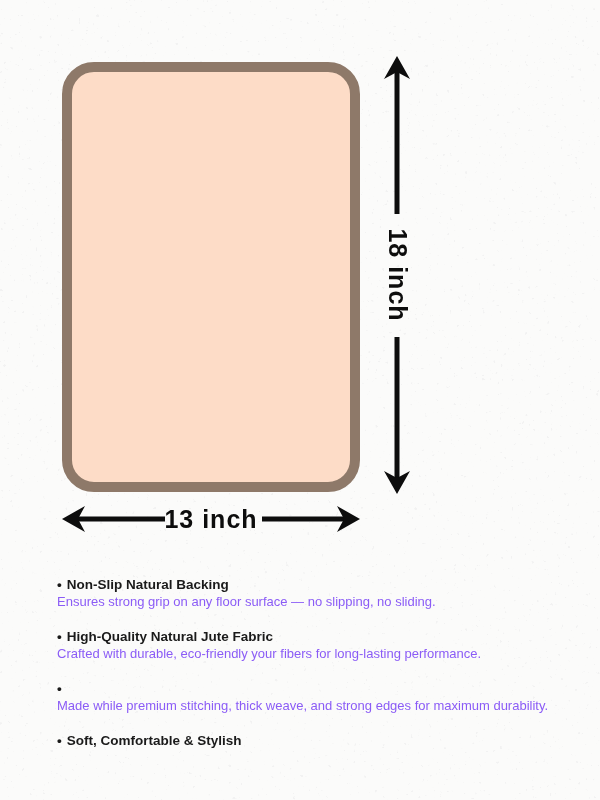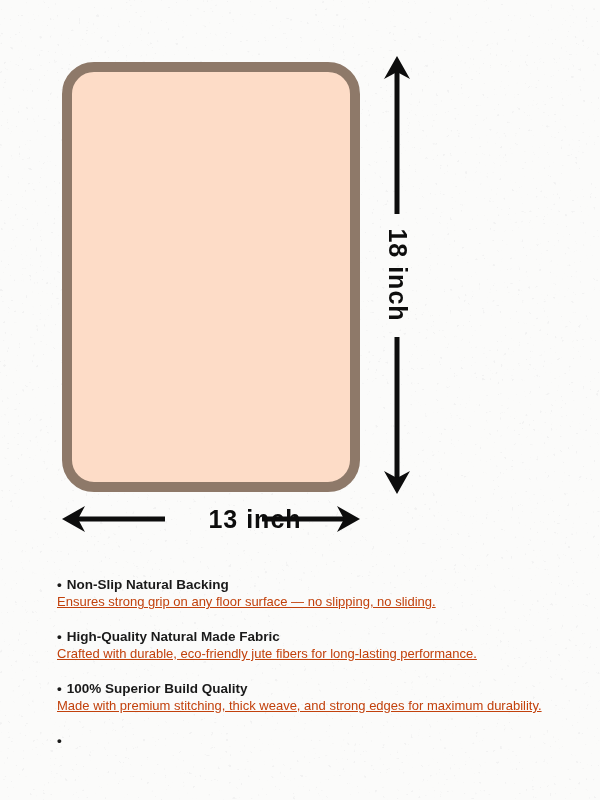--- a/index.html
+++ b/index.html
@@ -23,21 +23,21 @@
     letter-spacing:1px;white-space:nowrap;
   }
   .v-label{left:397px;top:275px;transform:translate(-50%,-50%);writing-mode:vertical-rl;}
   .h-label{left:211px;top:519px;transform:translate(-50%,-50%);}
   .features{position:absolute;left:57px;top:577px;width:543px;}
   .feature{margin-bottom:19px;}
   .f-title{
     font-size:13.5px;font-weight:700;color:#1a1a1a;line-height:16px;
     margin-bottom:1px;display:flex;align-items:baseline;gap:5px;white-space:nowrap;
   }
-  .f-desc{font-size:13px;color:#c2410c;line-height:16px;white-space:nowrap;text-decoration:underline;}
+  .f-desc{font-size:13px;color:#8b5cf6;line-height:16px;white-space:nowrap;}
   .bullet{font-weight:700;}
 </style>
 </head>
 <body>
 
 <svg class="bg-noise" width="600" height="800" aria-hidden="true">
   <defs>
     <filter id="speckle" x="0" y="0" width="100%" height="100%">
       <feTurbulence type="fractalNoise" baseFrequency="0.28" numOctaves="2" seed="8" stitchTiles="stitch" result="noise"></feTurbulence>
       <feColorMatrix in="noise" type="matrix" values="0 0 0 0 0.886  0 0 0 0 0.886  0 0 0 0 0.886  0 0 0 16 -11.6"></feColorMatrix>
@@ -58,49 +58,49 @@
     <polygon points="16,438 29,415 16,422 3,415" fill="currentColor"></polygon>
   </svg>
   <div class="dim-label v-label" style="color: rgb(13, 13, 13);">18 inch</div>
 
   <svg class="arrow h-arrow" viewBox="0 0 298 26" aria-hidden="true" style="color: rgb(13, 13, 13);">
     <polygon points="0,13 23,0 16,13 23,26" fill="currentColor"></polygon>
     <line x1="15" y1="13" x2="103" y2="13" stroke="currentColor" stroke-width="5"></line>
     <line x1="200" y1="13" x2="283" y2="13" stroke="currentColor" stroke-width="5"></line>
     <polygon points="298,13 275,0 282,13 275,26" fill="currentColor"></polygon>
   </svg>
-  <div class="dim-label h-label" style="color: rgb(13, 13, 13); margin-left: 44px;">13 inch</div>
+  <div class="dim-label h-label" style="color: rgb(13, 13, 13);">13 inch</div>
 
 </div>
 
 <div class="features">
 
   <div class="feature">
     <div class="f-title">
       <span class="bullet">•</span>
       <span>Non-Slip Natural Backing</span>
     </div>
     <div class="f-desc">Ensures strong grip on any floor surface — no slipping, no sliding.</div>
   </div>
 
   <div class="feature">
     <div class="f-title">
       <span class="bullet">•</span>
-      <span>High-Quality Natural Made Fabric</span>
+      <span>High-Quality Natural Jute Fabric</span>
     </div>
-    <div class="f-desc">Crafted with durable, eco-friendly jute fibers for long-lasting performance.</div>
-  </div>
-
-  <div class="feature">
-    <div class="f-title">
-      <span class="bullet">•</span>
-      <span>100% Superior Build Quality</span>
-    </div>
-    <div class="f-desc">Made with premium stitching, thick weave, and strong edges for maximum durability.</div>
+    <div class="f-desc">Crafted with durable, eco-friendly your fibers for long-lasting performance.</div>
   </div>
 
   <div class="feature">
     <div class="f-title">
       <span class="bullet">•</span>
     </div>
+    <div class="f-desc">Made while premium stitching, thick weave, and strong edges for maximum durability.</div>
+  </div>
+
+  <div class="feature">
+    <div class="f-title">
+      <span class="bullet">•</span>
+      <span>Soft, Comfortable &amp; Stylish</span>
+    </div>
   </div>
 
 </div>
 
 </body></html>

